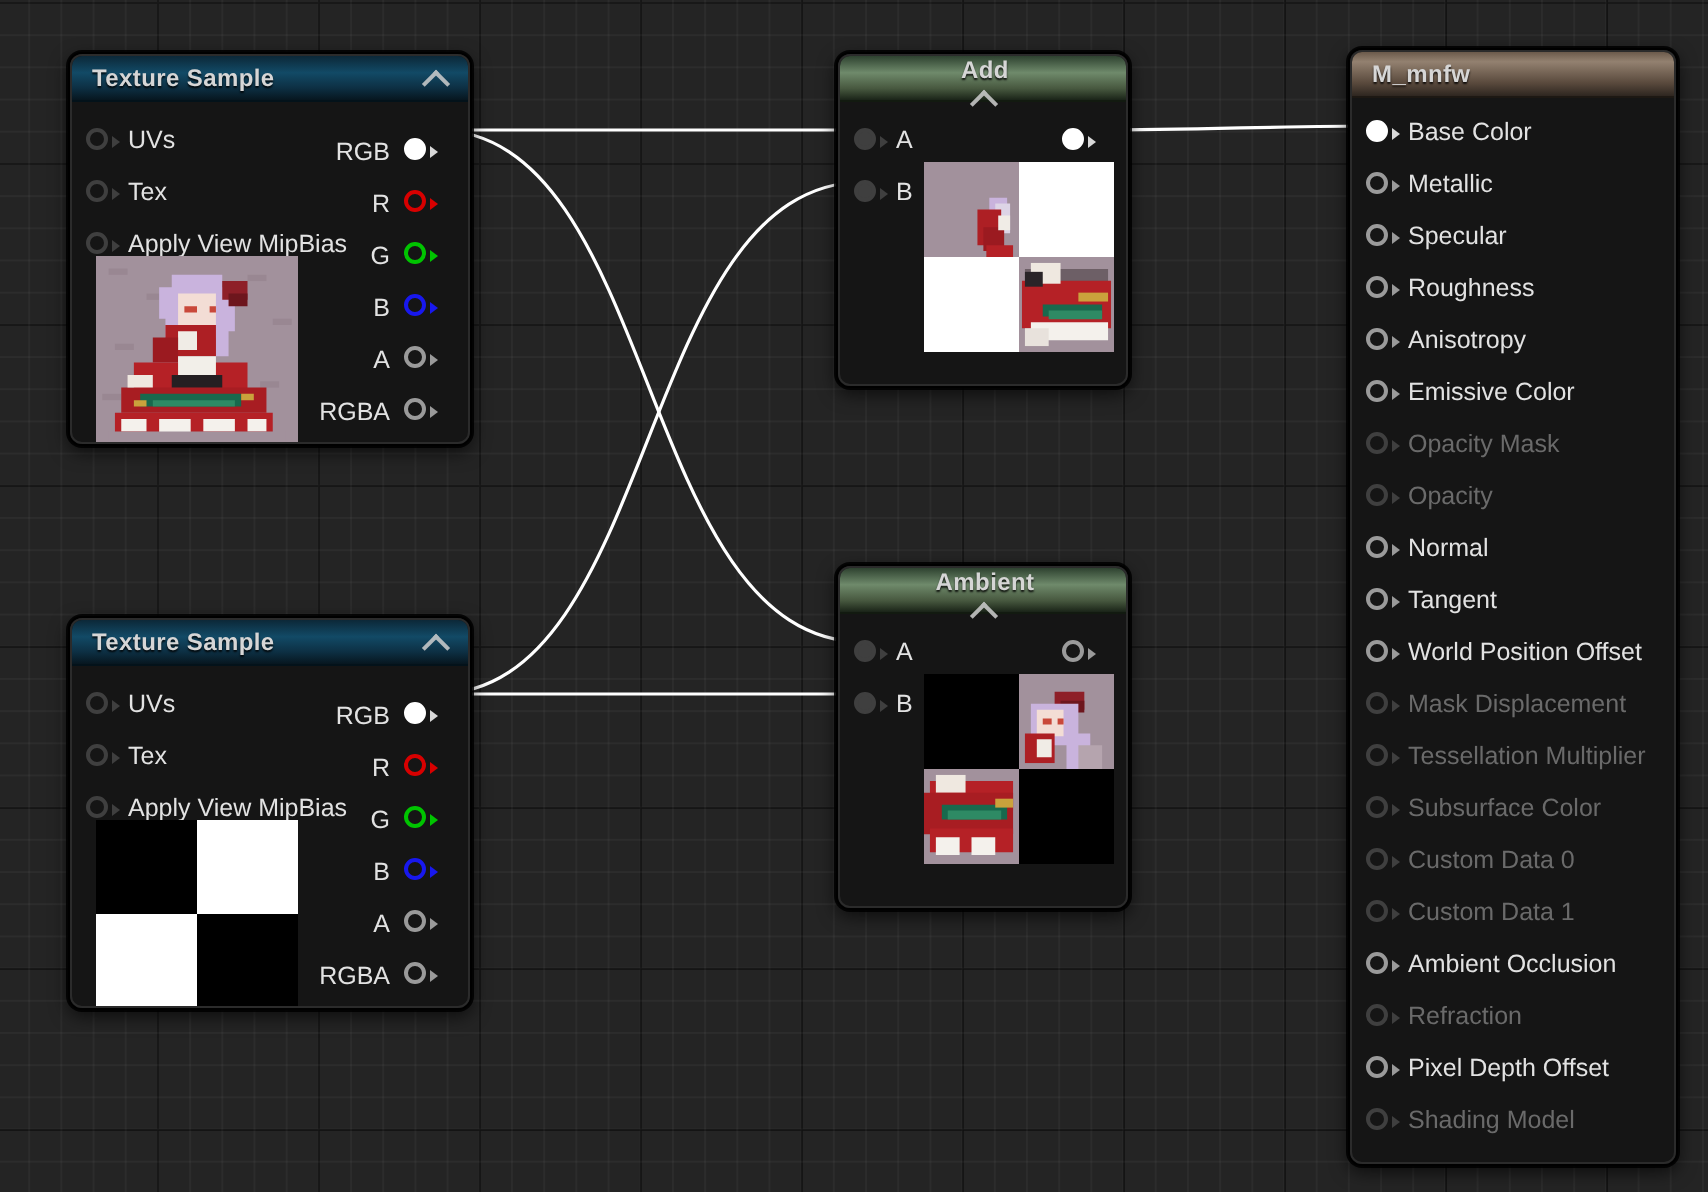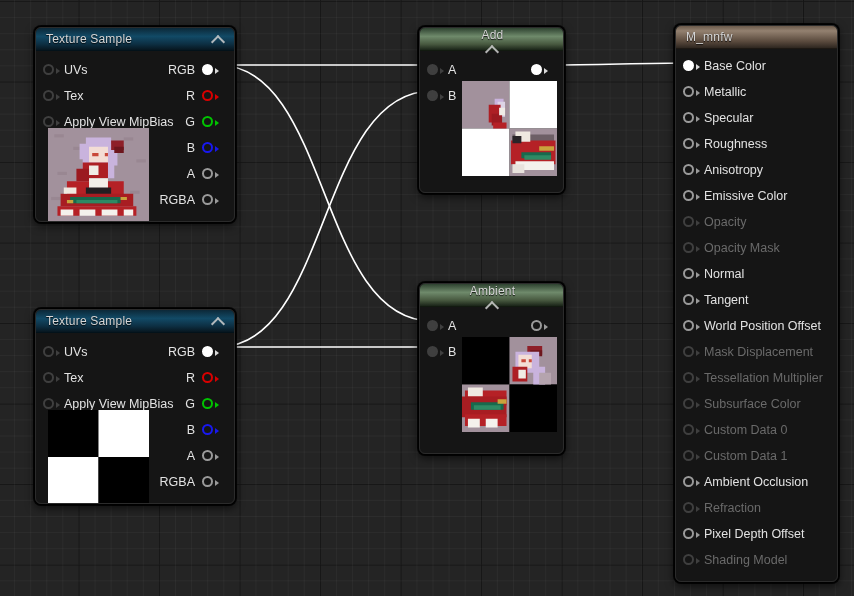--- a/index.html
+++ b/index.html
@@ -35,21 +35,21 @@
     background:#151515;
     border:1px solid #2b2b2b;
   }
   .node-header{
     height:22px;
     display:flex;align-items:center;
     padding:0 8px 0 10px;
     position:relative;
   }
   .node-title{
-    font-size:12px;font-weight:normal;color:#d6d6d6;
+    font-size:12px;font-weight:bold;color:#d6d6d6;
     letter-spacing:0.2px;
     text-shadow:0 1px 1px rgba(0,0,0,0.85);
     flex:1;
     white-space:nowrap;
   }
   .hdr-tex{
     background:linear-gradient(to bottom,#0c2838 0%,#124a66 38%,#0d3044 72%,#07161f 100%);
     border-bottom:1px solid #03121a;
   }
   .hdr-op{
@@ -106,21 +106,21 @@
   .pin.c-b{border-color:#1818ee;}
   .pin.c-b.arrow:after{border-left-color:#1818ee;}
   .pin.dim{border-color:#4a4a4a;opacity:.8;}
   .pin.dim.arrow:after{border-left-color:#4a4a4a;}
 
   
   .ts-cols{display:flex;}
   .ts-left{width:120px;}
   .ts-right{flex:1;}
   .row-out{
-    display:flex;align-items:center;justify-content:flex-end;
+    display:flex;align-items:flex-end;justify-content:flex-end;
     height:26px;padding-right:5px;box-sizing:border-box;
   }
   .out-label{font-size:12.5px;color:#e2e2e2;margin-right:6px;}
 
   .thumb{
     width:101px;height:94px;
     margin:6px 0 0 6px;
     image-rendering:pixelated;
     border:0;
   }
@@ -496,27 +496,27 @@
           <div class="row">
             <div class="pinwrap">
               <div class="pin arrow"></div>
             </div>
             <div class="row-label">Emissive Color</div>
           </div>
           <div class="row">
             <div class="pinwrap">
               <div class="pin arrow dim"></div>
             </div>
+            <div class="row-label dim">Opacity Mask</div>
+          </div>
+          <div class="row">
+            <div class="pinwrap">
+              <div class="pin arrow dim"></div>
+            </div>
             <div class="row-label dim">Opacity</div>
-          </div>
-          <div class="row">
-            <div class="pinwrap">
-              <div class="pin arrow dim"></div>
-            </div>
-            <div class="row-label dim">Opacity Mask</div>
           </div>
           <div class="row">
             <div class="pinwrap">
               <div class="pin arrow"></div>
             </div>
             <div class="row-label">Normal</div>
           </div>
           <div class="row">
             <div class="pinwrap">
               <div class="pin arrow"></div>

